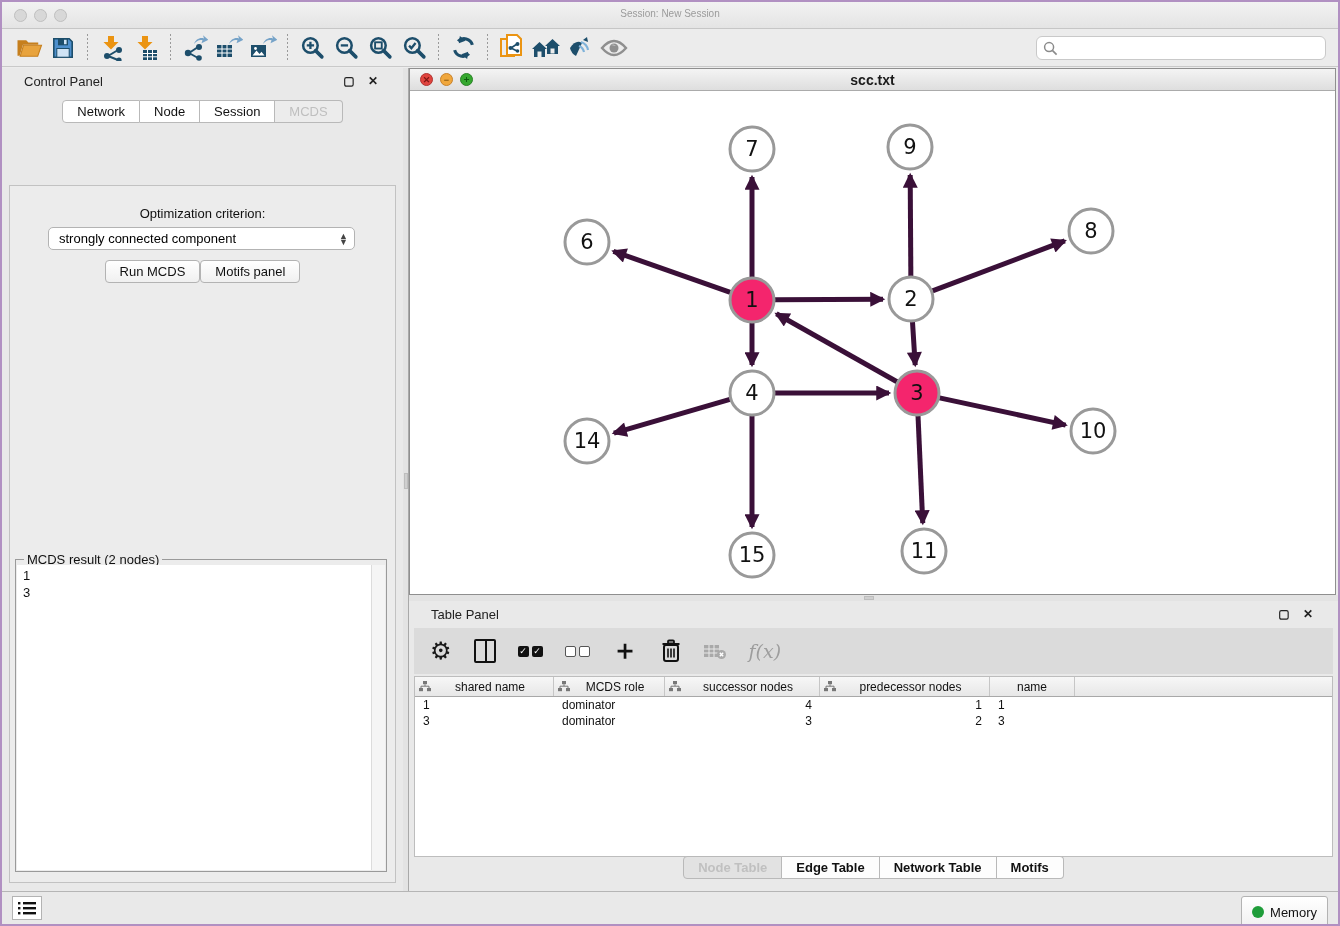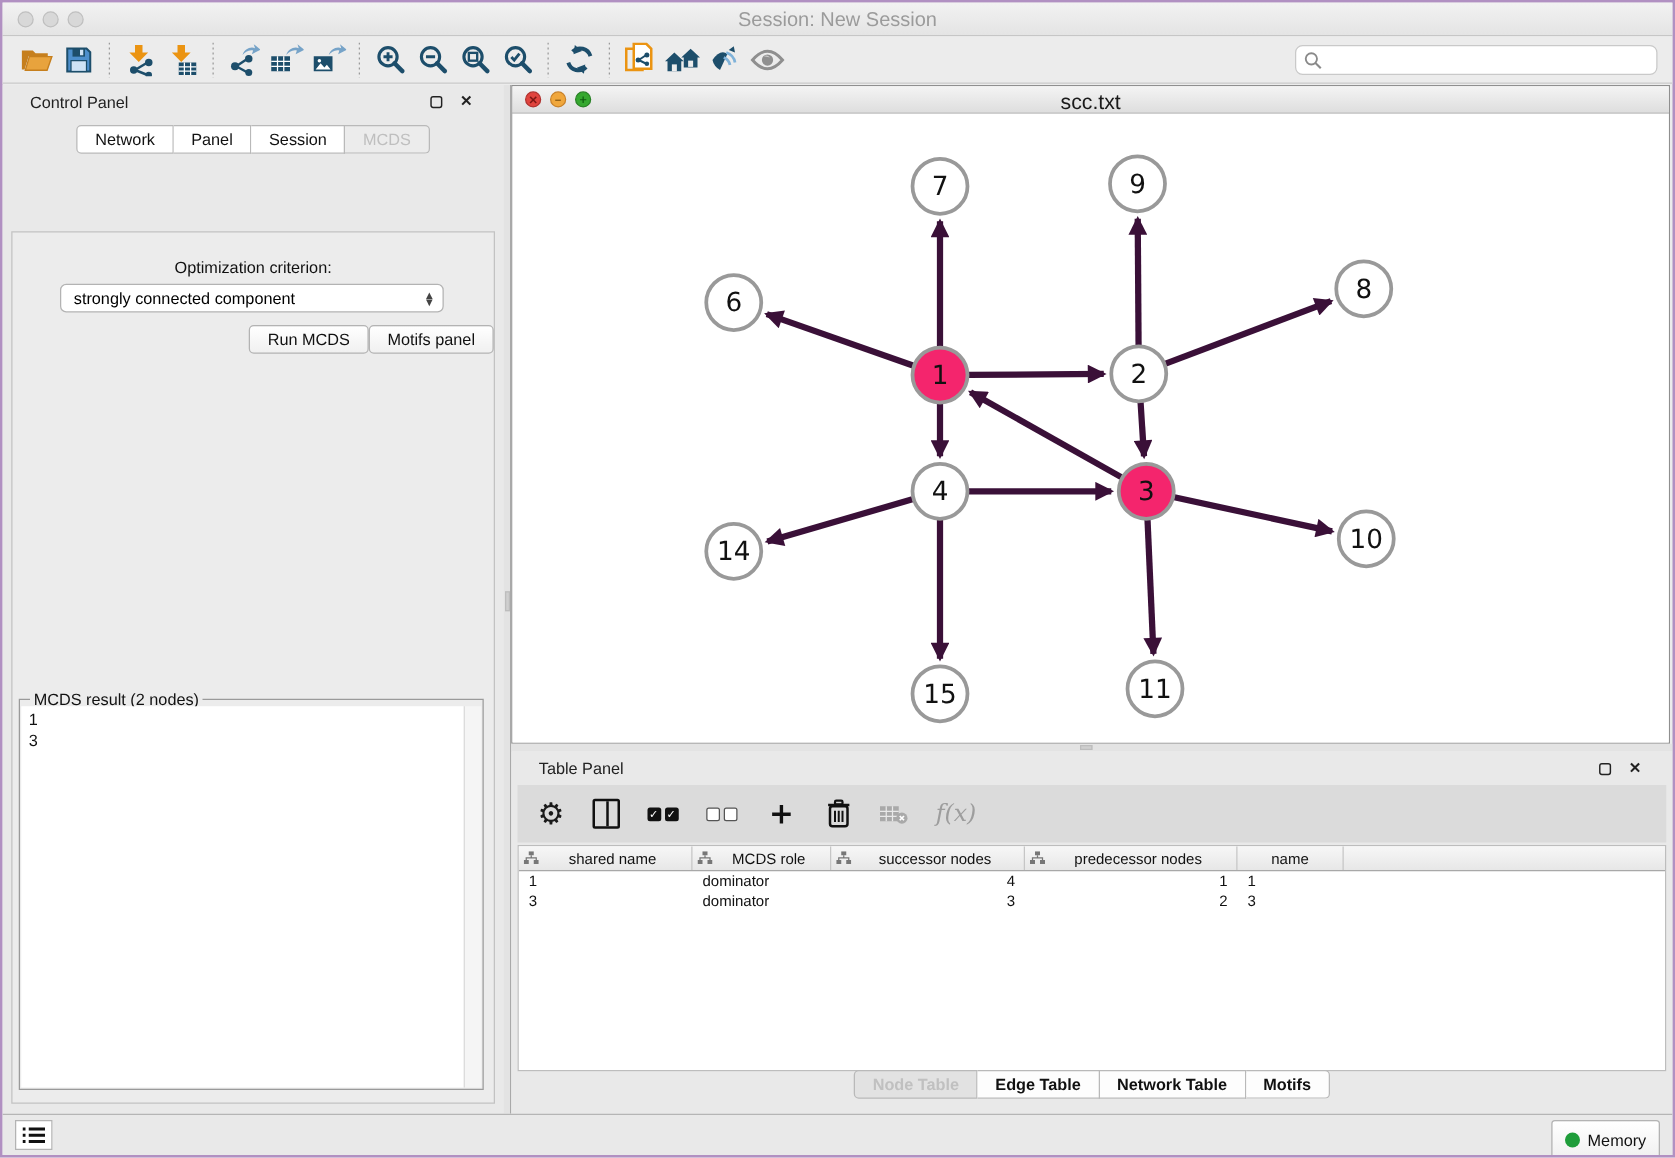--- a/index.html
+++ b/index.html
@@ -10,21 +10,21 @@
   }
   
   .titlebar {
     position:absolute; left:0; top:0; right:0; height:27px;
     background:linear-gradient(#f2f2f2,#e4e4e4);
     border-bottom:1px solid #c6c6c6;
   }
   .tl-dot { position:absolute; top:7px; width:13px; height:13px; border-radius:50%;
     background:#d8d8d8; border:1px solid #bfbfbf; }
   .app-title { position:absolute; left:0; right:0; top:6px; text-align:center;
-    font-size:16px; color:#9b9b9b; }
+    font-size:10px; color:#9b9b9b; }
   
   .toolbar {
     position:absolute; left:0; top:27px; right:0; height:38px;
     background:#ececec; border-bottom:1px solid #c9c9c9;
     display:flex; align-items:center; padding-left:10px;
   }
   .tb-btn { width:34px; height:30px; display:flex; align-items:center; justify-content:center; }
   .tb-sep { width:1px; height:28px; margin:0 7px;
     background-image:linear-gradient(#9a9a9a 40%, transparent 40%);
     background-size:1px 4px; }
@@ -50,42 +50,42 @@
   .cp-tab:last-child { border-radius:0 4px 4px 0; }
   .cp-tab.active { background:#ececec; color:#bfbfbf; }
   .cp-pane { position:absolute; left:7px; right:7px; top:117px; bottom:8px;
     background:#ececec; border:1px solid #c2c2c2; }
   .opt-label { text-align:center; margin-top:20px; font-size:13px; color:#111; }
   .dropdown { position:absolute; left:38px; right:40px; top:41px; height:23px; background:#fff;
     border:1px solid #b3b3b3; border-radius:5px; display:flex; align-items:center;
     font-size:13px; padding-left:10px; }
   .dd-arrows { margin-left:auto; margin-right:6px; display:flex; flex-direction:column; line-height:6px;
     font-size:9px; color:#444; }
-  .btn-row { position:absolute; left:0; right:0; top:74px; display:flex; justify-content:flex-end; }
+  .btn-row { position:absolute; left:0; right:0; top:74px; display:flex; justify-content:center; }
   .btn { font-size:13px; padding:3px 14px; background:linear-gradient(#ffffff,#f0f0f0);
     border:1px solid #b3b3b3; border-radius:4px; color:#111; }
   .mcds-fieldset { position:absolute; left:5px; right:8px; top:373px; bottom:10px;
     border:1px solid #9a9a9a; }
   .mcds-legend { position:absolute; left:8px; top:-8px; background:#ececec; padding:0 3px;
     font-size:13px; color:#111; }
   .mcds-text { position:absolute; left:1px; right:15px; top:5px; bottom:1px; background:#fff;
     font-size:13px; line-height:17px; padding:2px 6px; white-space:pre-line; color:#111; }
   .mcds-scroll { position:absolute; right:1px; top:5px; bottom:1px; width:14px; background:#f5f5f5;
     border-left:1px solid #dcdcdc; }
   
   .net-window { position:absolute; left:0; top:0; right:2px; height:527px;
     border:1px solid #8f8f8f; background:#fff; }
   .net-titlebar { height:22px; background:linear-gradient(#f4f4f4,#dedede);
     border-bottom:1px solid #ababab; position:relative; }
   .nt-dot { position:absolute; top:4px; width:13px; height:13px; border-radius:50%;
     font-size:9px; font-weight:bold; display:flex; align-items:center; justify-content:center; }
   .nt-red   { left:10px;  background:#e0443e; border:1px solid #b03330; color:#7c1613; }
   .nt-yel   { left:30px;  background:#f0a73c; border:1px solid #c9822a; color:#8a5a10; }
   .nt-grn   { left:50px;  background:#35a82f; border:1px solid #2a8227; color:#0f5c10; }
-  .net-title { position:absolute; left:0; right:0; top:3px; text-align:center; font-size:17px; color:#1a1a1a; }
+  .net-title { position:absolute; left:0; right:0; top:3px; text-align:center; font-size:14px; color:#1a1a1a;font-weight:bold; }
   .net-canvas { position:absolute; left:0; top:22px; right:0; bottom:0; background:#fff; }
   
   .h-splitter { position:absolute; left:0; top:527px; right:0; height:6px; background:#e3e3e3; }
   .h-grip { position:absolute; left:455px; top:1px; width:10px; height:4px; background:#cfcfcf; border:1px solid #bdbdbd; }
   
   .table-panel { position:absolute; left:0; top:533px; right:0; bottom:0; background:#e9e9e9; }
   .tp-toolbar { position:absolute; left:5px; right:5px; top:27px; height:46px; background:#dbdbdb;
     display:flex; align-items:center; padding-left:16px; gap:22px; }
   .tp-icon { display:flex; align-items:center; justify-content:center; height:30px; }
   .gear-glyph { font-size:24px; color:#1a1a1a; line-height:1; font-family:"DejaVu Sans", sans-serif; }
@@ -285,21 +285,21 @@
 
   <div class="control-panel">
     <div class="panel-header">
       <span>Control Panel</span>
       <span class="spacer"></span>
       <span class="ph-btn">▢</span>
       <span class="ph-btn">✕</span>
     </div>
     <div class="cp-tabs">
         <span class="cp-tab">Network</span>
-        <span class="cp-tab">Panel</span>
+        <span class="cp-tab">Node</span>
         <span class="cp-tab">Session</span>
         <span class="cp-tab active">MCDS</span>
       </div>
     <div class="cp-pane">
       <div class="opt-label">Optimization criterion:</div>
       <div class="dropdown">
         <span>strongly connected component</span>
         <span class="dd-arrows">
             <span>▲</span>
             <span>▼</span>

